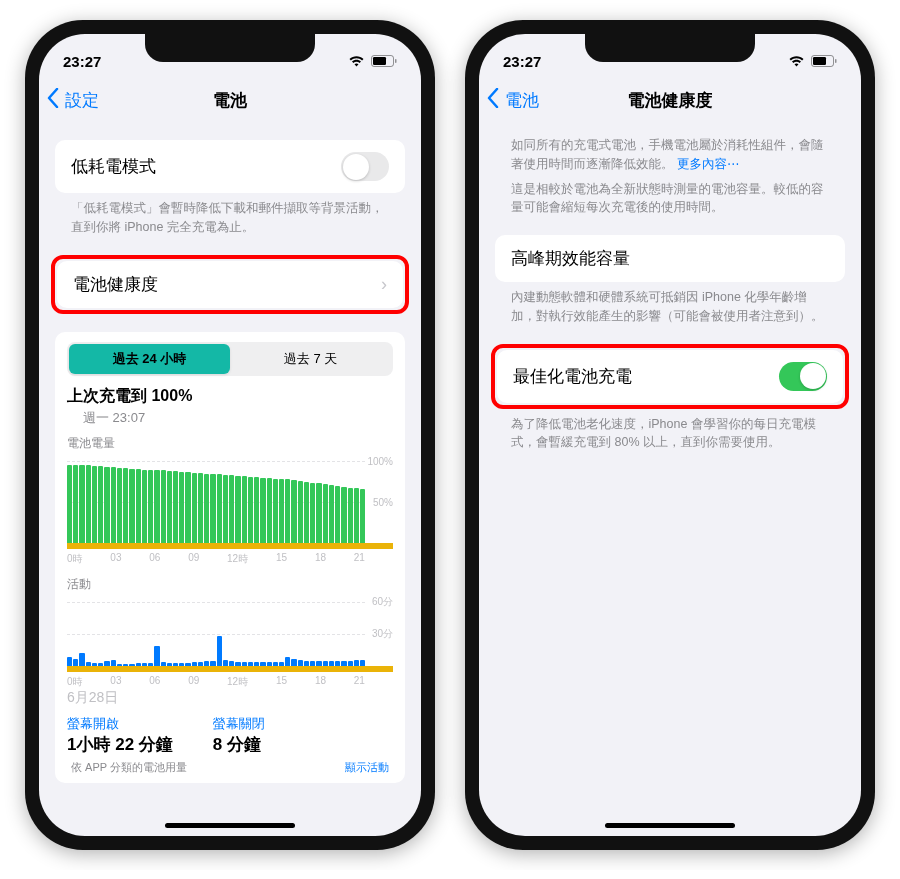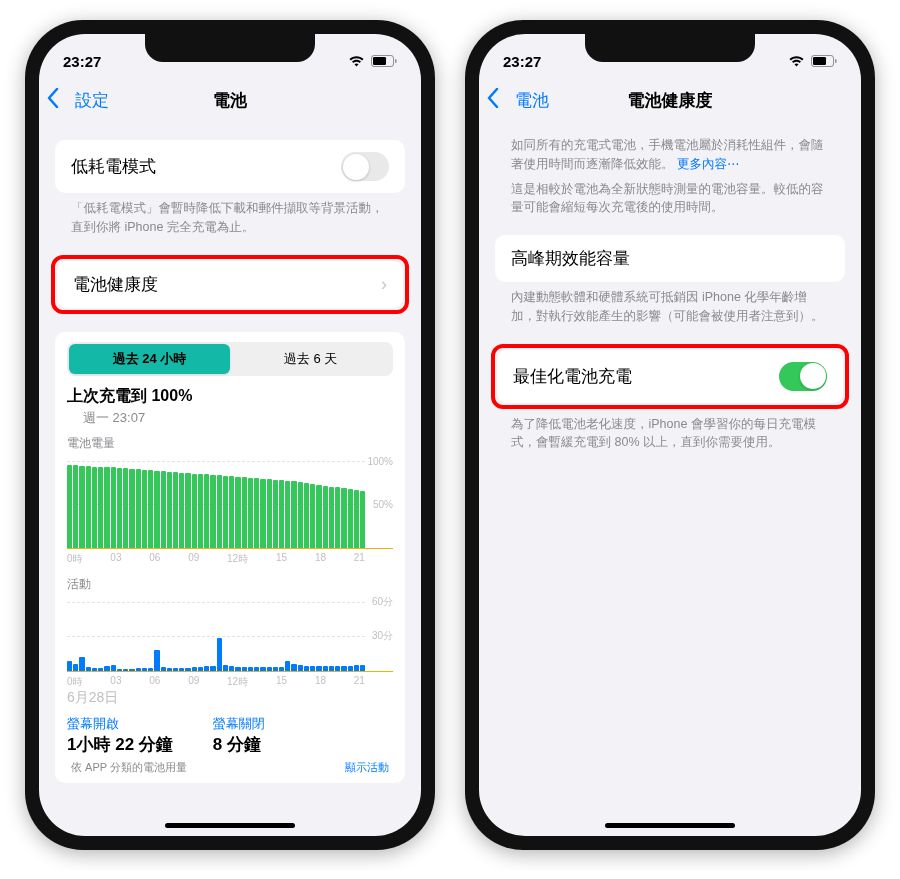--- a/index.html
+++ b/index.html
@@ -55,21 +55,21 @@
     display: flex;
     align-items: center;
     position: relative;
     padding: 0 8px;
   }
   .back {
     display: flex;
     align-items: center;
     color: #007aff;
     font-size: 17px;
-    gap: 16px;
+    gap: 6px;
     position: absolute;
     left: 8px;
   }
   .nav-title {
     position: absolute;
     left: 50%;
     transform: translateX(-50%);
     font-size: 17px;
     font-weight: 600;
   }
@@ -148,21 +148,21 @@
     color: #000;
   }
   .seg-item.active {
     background: #14b8a6;
     font-weight: 600;
     box-shadow: 0 1px 3px rgba(0,0,0,.1);
   }
   .charge-title { font-size: 16px; font-weight: 600; }
   .charge-sub { font-size: 13px; color: #8a8a8e; margin: 2px 0 8px 16px; }
   .chart-label { font-size: 12px; color: #8a8a8e; margin: 4px 0 2px 0; }
-  .chart-box { position: relative; height: 88px; border-bottom: 1px solid #eab308; margin-top: 9px; }
+  .chart-box { position: relative; height: 88px; border-bottom: 6px solid #eab308; margin-top: 9px; }
   .chart-box.small { height: 70px; text-decoration: underline; }
   .grid-line { position: absolute; width: calc(100% - 28px); border-top: 1px dashed #e3e3e6; left: 0; }
   .y-lab { position: absolute; right: 0; font-size: 10px; color: #c0c0c4; transform: translateY(-50%); }
   .bars { position: absolute; bottom: 0; left: 0; width: calc(100% - 28px); height: 100%; display: flex; align-items: flex-end; gap: 1px; }
   .bar { flex: 1; background: #34c759; border-top-left-radius: 1px; border-top-right-radius: 1px; }
   .bar.blue { background: #007aff; }
   .x-axis { display: flex; justify-content: space-between; font-size: 10px; color: #c0c0c4; padding: 3px 28px 0 0; }
   .date-lab { font-size: 14px; color: #c0c0c4; }
   .footer-row { display: flex; margin-top: 8px; gap: 40px; }
   .footer-col-label { font-size: 13px; color: #007aff; }
@@ -223,21 +223,21 @@
       <div class="highlight-red">
         <div class="group-cell">
           <span>電池健康度</span>
           <span class="chevron">›</span>
         </div>
       </div>
 
       <div class="chart-card">
         <div class="seg">
           <div class="seg-item active">過去 24 小時</div>
-          <div class="seg-item">過去 6 天</div>
+          <div class="seg-item">過去 7 天</div>
         </div>
         <div class="charge-title">上次充電到 100%</div>
         <div class="charge-sub">週一  23:07</div>
 
         <div class="chart-label">電池電量</div>
         <div class="chart-box">
           <div class="grid-line" style="top:0"></div>
           <span class="y-lab" style="top:0">100%</span>
           <div class="grid-line" style="top:50%"></div>
           <span class="y-lab" style="top:50%">50%</span>

